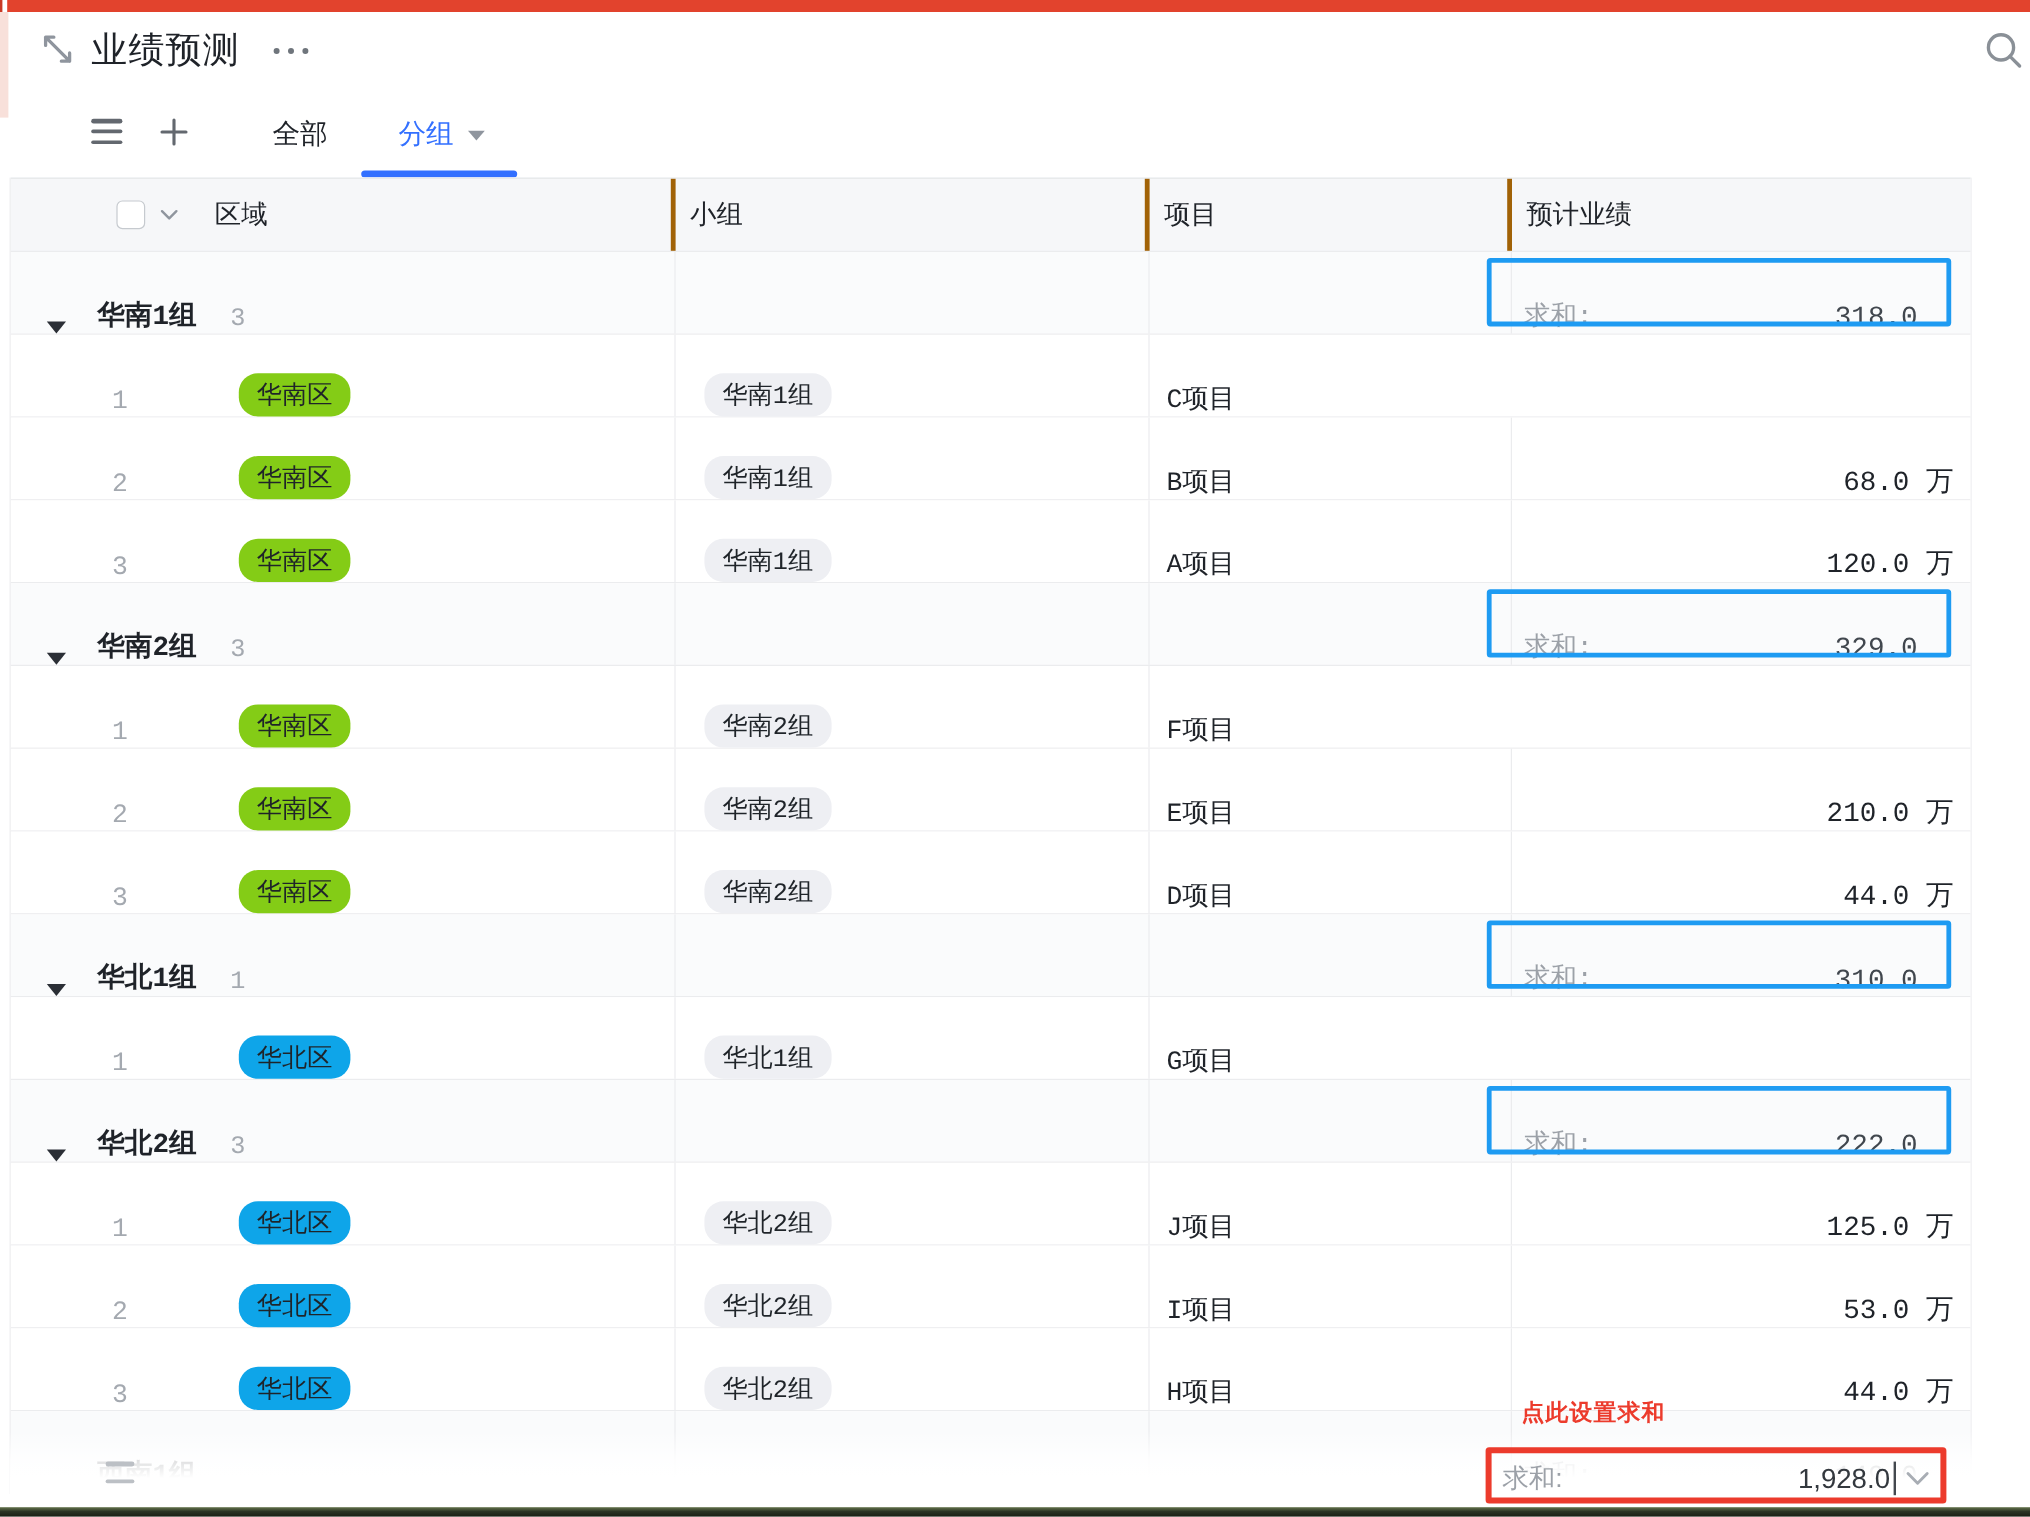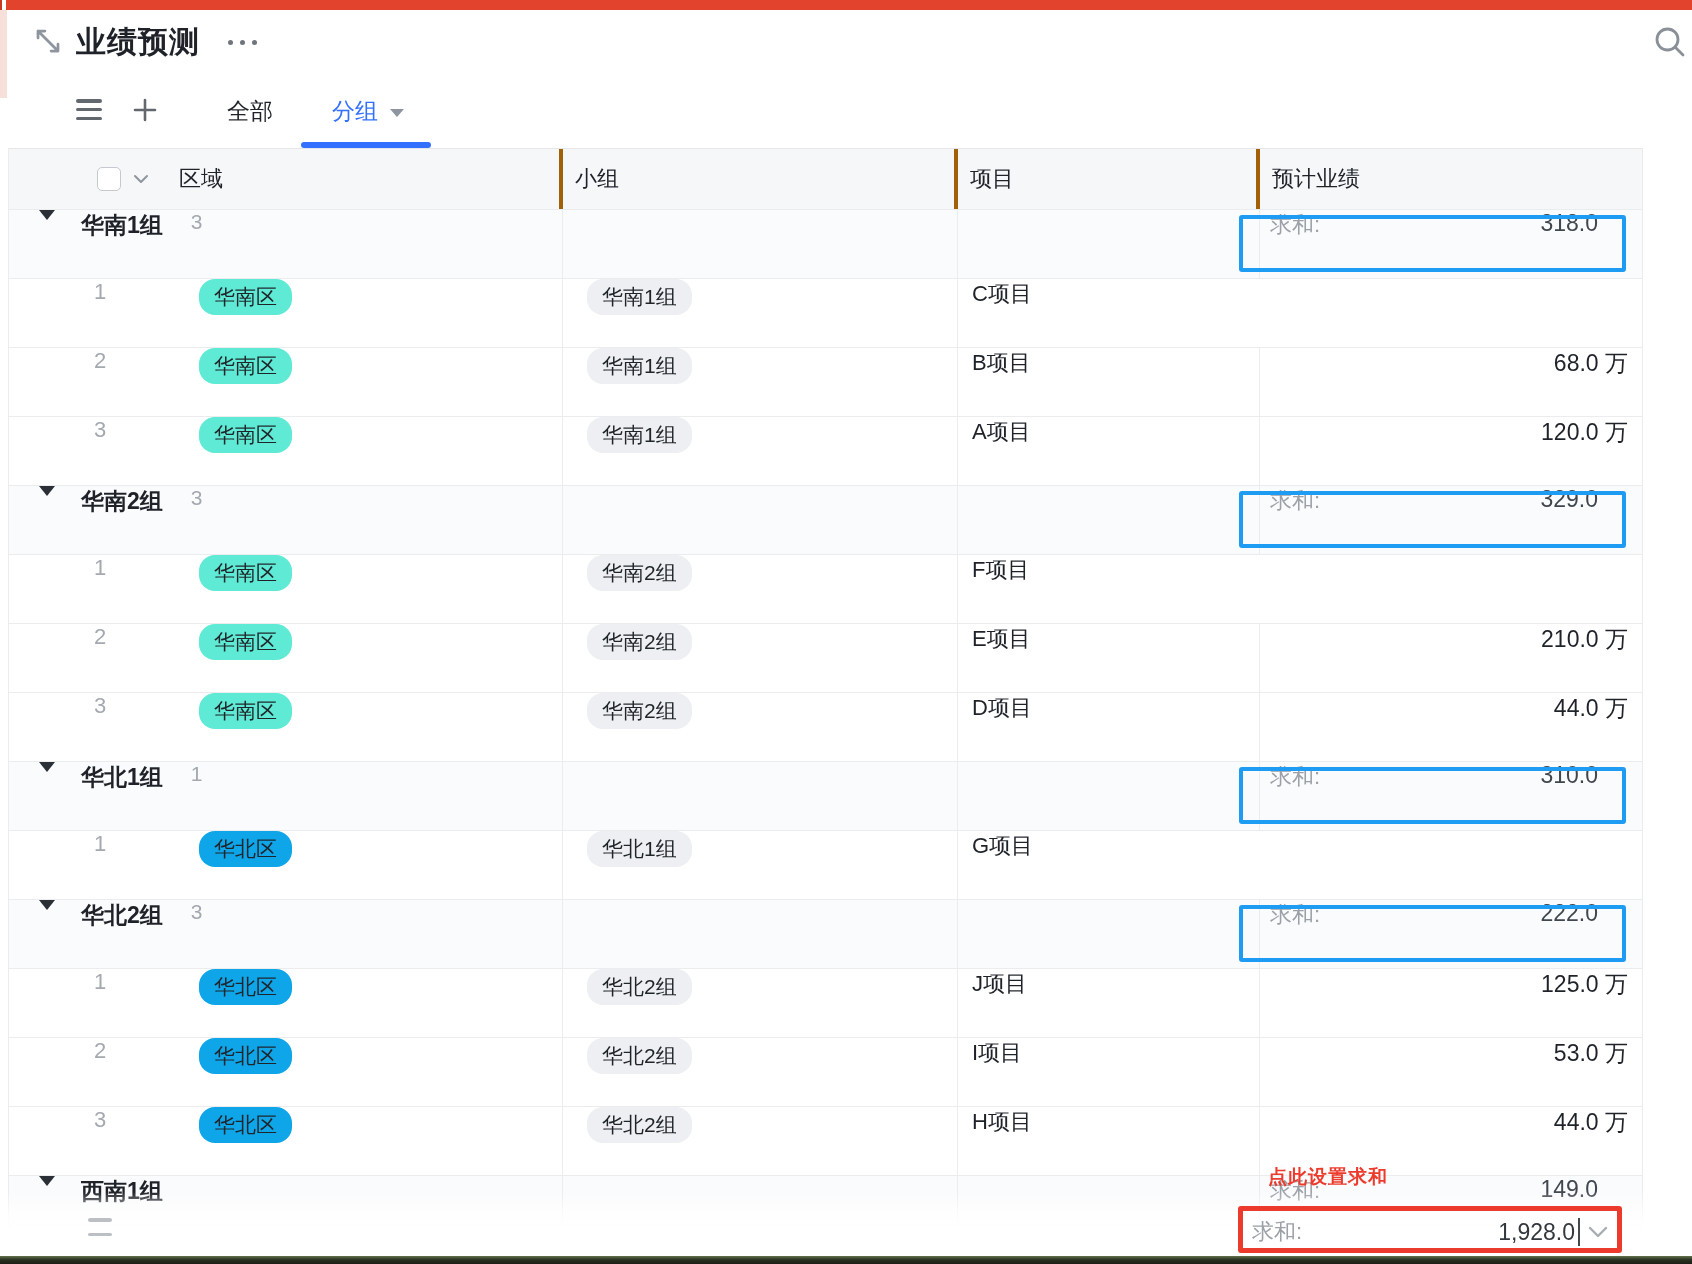--- a/index.html
+++ b/index.html
@@ -6,21 +6,21 @@
   html,body { width:1692px; height:1264px; }
   body { font-family:"Liberation Sans","DejaVu Sans",sans-serif; background:#fff; overflow:hidden; }
   .page { position:relative; width:1692px; height:1264px; background:#fff; overflow:hidden; }
 
   
   .topbar { position:absolute; left:6px; right:0; top:0; height:10px; background:#E2432D; }
   .topbar-notch { position:absolute; left:0; top:0; width:2px; height:10px; background:#C93A26; }
   .pink-sliver { position:absolute; left:0; top:10px; width:7px; height:88px; background:#F8E0DA; }
 
   
-  .win-title { position:absolute; left:76px; top:22px; font-size:30px; font-weight:700; color:#1F2329; letter-spacing:1px; }
+  .win-title { position:absolute; left:76px; top:22px; font-size:30px; font-weight:400; color:#1F2329; letter-spacing:1px; }
   .expand-ico { position:absolute; left:33px; top:26px; width:30px; height:30px; }
   .more-dots { position:absolute; left:228px; top:40px; display:flex; gap:7px; }
   .more-dots i { width:5px; height:5px; border-radius:50%; background:#6F757C; }
   .search-ico { position:absolute; left:1652px; top:24px; width:36px; height:36px; }
 
   
   .hamburger { position:absolute; left:76px; top:99px; width:26px; height:21px; display:flex; flex-direction:column; justify-content:space-between; cursor:pointer; }
   .hamburger i { display:block; height:3.5px; border-radius:2px; background:#63686F; }
   .plus-ico { position:absolute; left:131px; top:96px; width:28px; height:28px; }
   .tab { position:absolute; top:96px; font-size:23px; font-weight:500; color:#1F2329; cursor:pointer; }
@@ -33,31 +33,31 @@
   .tbl { position:absolute; left:8px; top:148px; width:1635px; border-left:1px solid #EBECEE; border-right:1px solid #EBECEE; background:#fff; }
   .thead { display:grid; grid-template-columns:554px 395px 302px 382px; height:62px; background:#F6F7F9; border-top:1px solid #E4E6E8; border-bottom:1px solid #EBECEE; }
   .th { display:flex; align-items:center; font-size:22px; font-weight:500; color:#1F2329; border-right:4px solid #a16207; padding-left:12px; }
   .th:last-child { border-right:none; }
   .th-first { padding-left:0; }
   .cbx { width:24px; height:24px; margin-left:88px; border:1.5px solid #C6CACF; border-radius:5px; background:#fff; cursor:pointer; flex:none; }
   .hdr-chev { margin-left:12px; cursor:pointer; flex:none; display:flex; }
   .hdr-col-label { margin-left:30px; }
 
   .trow { display:grid; grid-template-columns:554px 395px 302px 382px; height:69px; border-bottom:1px solid #EBECEE; background:#fff; }
-  .trow .c { border-right:1px solid #EBECEE; display:flex; align-items:flex-start; }
+  .trow .c { border-right:1px solid #EBECEE; display:flex; align-items:flex-end;font-family:Liberation Mono, monospace; }
   .trow .c:last-child { border-right:none; }
   .grow { background:#FAFBFC; }
 
   .tri { width:0; height:0; border-left:8px solid transparent; border-right:8px solid transparent; border-top:10px solid #2B2F36; margin-left:30px; cursor:pointer; flex:none; }
   .gtitle { margin-left:26px; font-size:23px; font-weight:700; color:#1F2329; }
   .gcount { margin-left:28px; font-size:21px; color:#A4A9B0; }
 
   .rnum { width:182px; text-align:center; font-size:22px; color:#A4A9B0; flex:none; }
   .pill { display:inline-block; padding:4px 15px; border-radius:16px; font-size:21px; color:#1F2429; margin-left:8px; white-space:nowrap; }
-  .pill-blue { background:#5eead4; }
+  .pill-blue { background:#84cc16; }
   .pill-mint { background:#0ea5e9; }
   .pill-team { background:#EEEFF3; margin-left:24px; }
   .cell-proj { padding-left:14px; font-size:22px; color:#1F2329; }
   .cell-val { justify-content:flex-end; padding-right:14px; font-size:23px; color:#1F2329; }
 
   .cell-sum { position:relative; padding-left:10px; }
   .sum-label { font-size:22px; color:#9CA1A8; }
   .sum-value { margin-left:auto; padding-right:44px; font-size:23px; color:#41474E; }
   .grow.hl .cell-sum::after { content:''; position:absolute; left:-21px; right:16px; top:5px; bottom:6px; border:4px solid #1E9BF2; border-radius:3px; pointer-events:none; }
 

